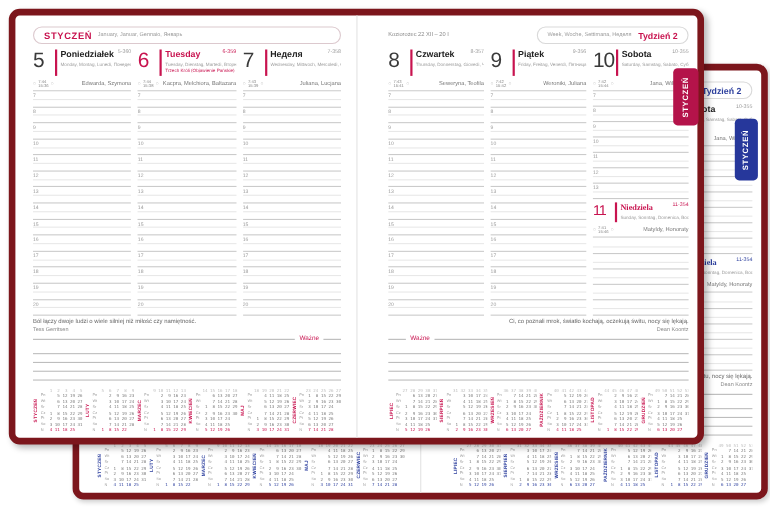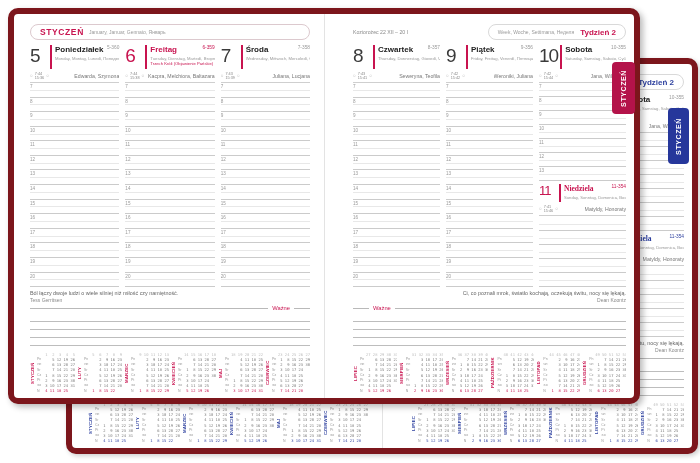--- a/index.html
+++ b/index.html
@@ -550,21 +550,21 @@
                 <div class="slot">
                   <span class="hl">20</span>
                 </div>
               </div>
             </div>
             <div class="daycol">
               <div class="dh red">
                 <span class="dnum">6</span>
                 <div class="dbar"></div>
                 <div class="dtxt">
-                  <div class="dname">Freitag</div>
+                  <div class="dname">Tuesday</div>
                   <div class="dlang">Tuesday, Dienstag, Martedì, Вторник</div>
                   <div class="dhol">Trzech Króli (Objawienie Pańskie)</div>
                 </div>
                 <span class="dcode">6-359</span>
               </div>
               <div class="sr">
                 <span class="circ">○</span>
                 <div class="times">
                   <span>7:44</span>
                   <span>15:38</span>
@@ -615,21 +615,21 @@
                 <div class="slot">
                   <span class="hl">20</span>
                 </div>
               </div>
             </div>
             <div class="daycol">
               <div class="dh">
                 <span class="dnum">7</span>
                 <div class="dbar"></div>
                 <div class="dtxt">
-                  <div class="dname">Środa</div>
+                  <div class="dname">Неделя</div>
                   <div class="dlang">Wednesday, Mittwoch, Mercoledì, Среда</div>
                 </div>
                 <span class="dcode">7-358</span>
               </div>
               <div class="sr">
                 <span class="circ">○</span>
                 <div class="times">
                   <span>7:43</span>
                   <span>15:39</span>
                 </div>

